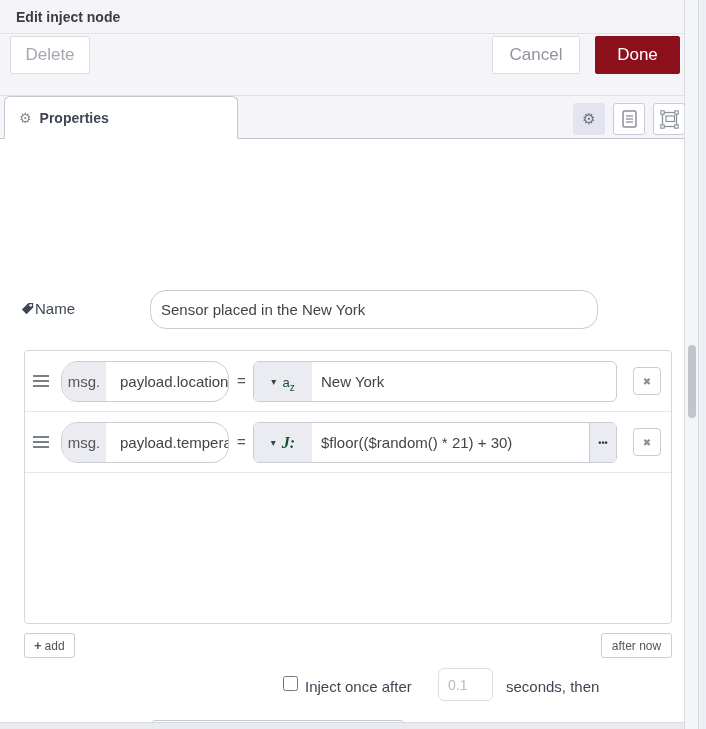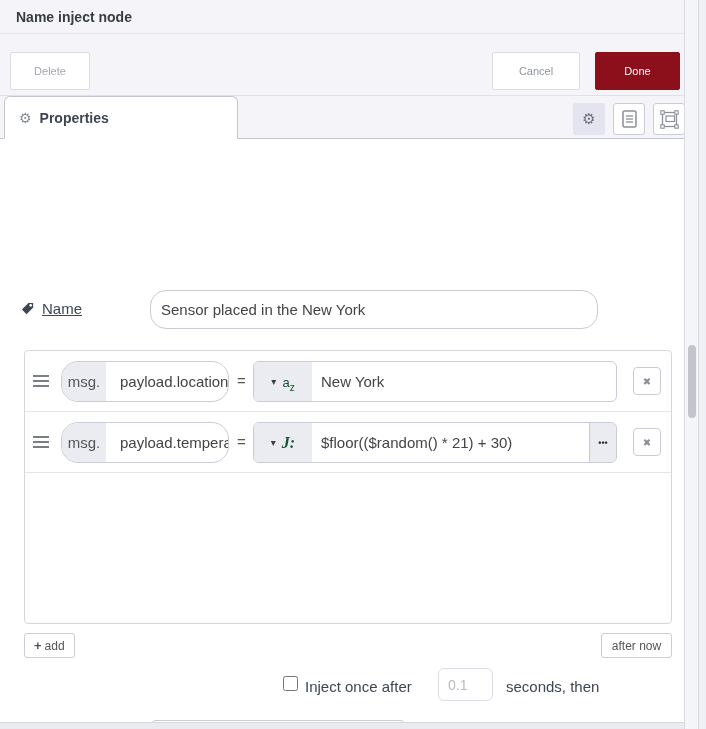--- a/index.html
+++ b/index.html
@@ -14,22 +14,22 @@
     position:absolute; left:0; top:0; width:684px; height:34px;
     background:#f5f5f9; border-bottom:1px solid #e3e4ea;
     padding:9px 0 0 16px; font-size:14px; font-weight:bold; color:#383d42;
   }
   
   .toolbar {
     position:absolute; left:0; top:34px; width:684px; height:62px;
     background:#f5f5f9; border-bottom:1px solid #dfe1e7;
   }
   .btn {
-    position:absolute; top:18px; height:38px; border-radius:2px;
-    font-size:11px; font-family:inherit; text-align:center; cursor:pointer;
+    position:absolute; top:2px; height:38px; border-radius:2px;
+    font-size:17px; font-family:inherit; text-align:center; cursor:pointer;
   }
   .btn-delete { left:10px; width:80px; background:#fff; border:1px solid #dcdee3; color:#a2a7b0; }
   .btn-cancel { left:492px; width:88px; background:#fff; border:1px solid #dcdee3; color:#8d949e; }
   .btn-done   { left:595px; width:85px; background:#8C101C; border:1px solid #8C101C; color:#fff; }
   
   .tabrow {
     position:absolute; left:0; top:96px; width:684px; height:43px;
     background:#f5f5f9; border-bottom:1px solid #c3c6cf;
   }
   .tab {
@@ -44,22 +44,22 @@
     position:absolute; top:103px; width:32px; height:32px; border-radius:3px;
     display:flex; align-items:center; justify-content:center; cursor:pointer;
   }
   .tbtn-gear  { left:573px; background:#e3e4ef; }
   .tbtn-gear .gear-glyph { color:#6d737c; font-size:15px; }
   .tbtn-doc   { left:613px; background:#fff; border:1px solid #c9ccd4; }
   .tbtn-group { left:653px; background:#fff; border:1px solid #c9ccd4; }
   
   .form { position:absolute; left:0; top:139px; width:684px; height:583px; background:#fff; }
   .name-label {
-    position:absolute; left:20px; top:161px; display:flex; align-items:center; gap:7px;
-    font-size:15px; color:#3e4653;text-decoration:underline;
+    position:absolute; left:20px; top:161px; display:flex; align-items:center; 
+    font-size:15px; color:#3e4653;
   }
   .name-input {
     position:absolute; left:150px; top:151px; width:448px; height:39px;
     border:1px solid #c9ccd4; border-radius:16px; padding:0 10px;
     font-size:15px; color:#444; font-family:inherit; background:#fff;
   }
   
   .listbox {
     position:absolute; left:24px; top:211px; width:648px; height:274px;
     border:1px solid #d5d7dd; border-radius:4px; background:#fff; overflow:hidden;
@@ -145,21 +145,21 @@
   .v-edge2 { position:absolute; left:698px; top:0; width:1px; height:729px; background:#d8dade; }
   .v-outer { position:absolute; left:699px; top:0; width:7px; height:729px; background:#eef0f5; }
   .bottom-strip { position:absolute; left:0; top:722px; width:684px; height:7px; background:#e9ebf1; border-top:1px solid #d8dade; }
 </style>
 </head>
 <body>
 
 <div id="app">
 
   <div class="tray-header">
-    <span>Name inject node</span>
+    <span>Edit inject node</span>
   </div>
 
   <div class="toolbar">
     <button class="btn btn-delete">Delete</button>
     <button class="btn btn-done">Done</button>
     <button class="btn btn-cancel">Cancel</button>
   </div>
 
   <div class="tabrow"></div>
   <div class="tab">

